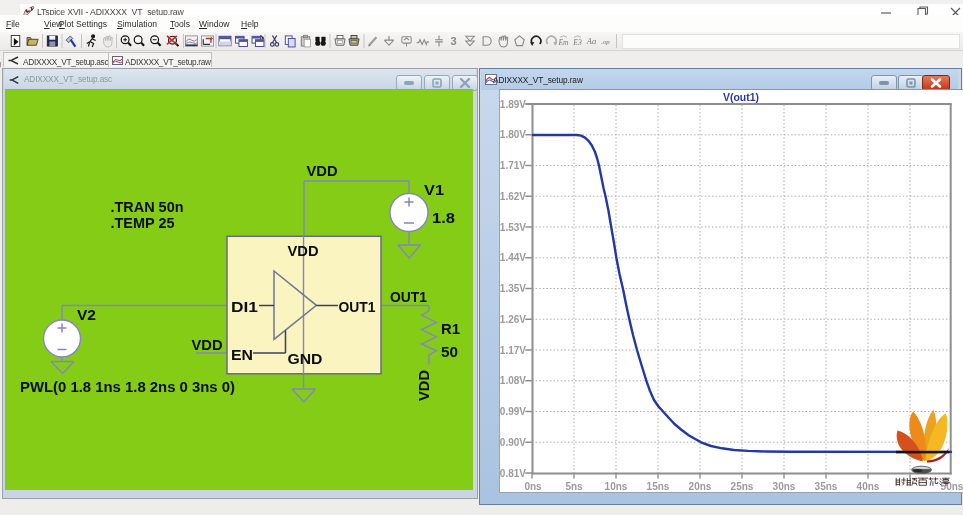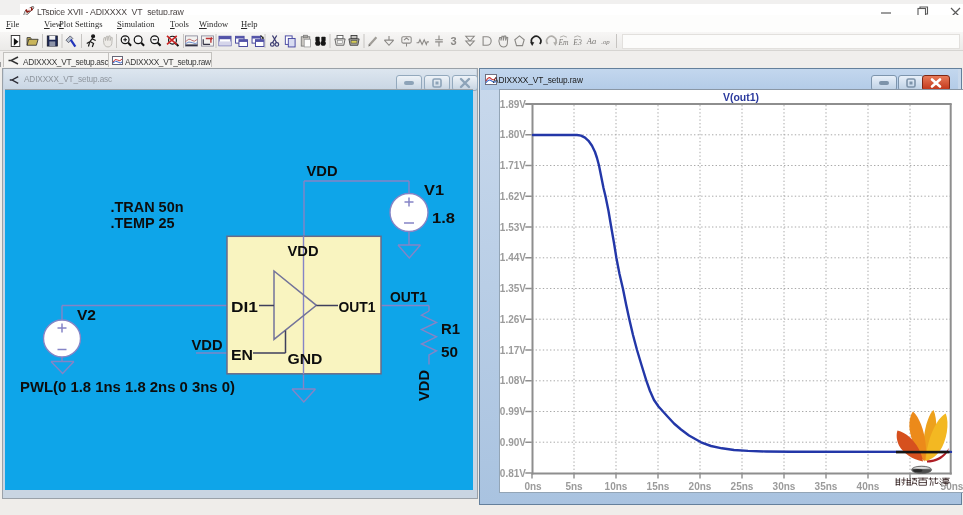--- a/index.html
+++ b/index.html
@@ -2,35 +2,35 @@
 <html><head>
 <meta charset="utf-8">
 <style>
   html,body{margin:0;padding:0;}
   body{width:963px;height:515px;position:relative;overflow:hidden;
        font-family:"Liberation Sans",sans-serif;background:#f1f0ef;}
   .abs{position:absolute;}
   
   #titlebar{left:0;top:4px;width:963px;height:15px;background:#ffffff;margin-left:20px;}
   #titletext{left:17px;top:2.5px;font-size:9.2px;color:#4a4443;letter-spacing:-0.15px;transform:scaleX(0.95);transform-origin:left;}
-  #menubar{left:0;top:15px;width:963px;height:17px;background:#fdfdfc;font-family:Liberation Serif, serif;}
+  #menubar{left:0;top:15px;width:963px;height:17px;background:#fdfdfc;}
   .mi{position:absolute;top:4px;font-size:9px;color:#2b2b2b;transform:scaleX(0.95);transform-origin:left;}
   #toolbar{left:0;top:32px;width:963px;height:18px;
      background:linear-gradient(#f7f6f5,#ebeae8);border-bottom:1px solid #d6d4d1;}
   #tbstrip{left:622px;top:34px;width:336px;height:13px;background:#fcfcfb;border:1px solid #e2e0dd;}
   #tabbar{left:0;top:51px;width:963px;height:16px;background:#f0eeec;border-bottom:1px solid #979592;}
   .tab{position:absolute;top:1px;height:14px;background:#f5f4f2;border:1px solid #c3c1be;border-bottom:none;font-size:9px;color:#3a3a3a;}
   .tabtext{position:absolute;top:3.5px;font-size:8.3px;letter-spacing:-0.3px;color:#3a3a3a;}
   
   #mdi{left:0;top:67px;width:963px;height:448px;background:#efedea;}
   
   #lwin{left:2px;top:1px;width:474px;height:429px;background:#c9d5e2;border:1px solid #9aa1a8;}
   #lcap{left:1px;top:0px;width:472px;height:21px;background:linear-gradient(#dde6ef,#c9d6e4);}
   #lcaptext{left:20px;top:6px;font-size:8.2px;color:#8e959d;letter-spacing:-0.1px;}
-  #lcontent{left:2px;top:21px;width:468px;height:400px;background:#0ea5e9;border-top:1px solid #9aa0a5;margin-top:-1px;}
+  #lcontent{left:2px;top:21px;width:468px;height:400px;background:#84cc16;border-top:1px solid #9aa0a5;margin-top:-1px;}
   
   #rwin{left:479px;top:1px;width:481px;height:435px;background:linear-gradient(#c9d9ec,#a9c3e0);border:1px solid #64809c;}
   #rcap{left:1px;top:0px;width:477px;height:21px;background:linear-gradient(#c3d7ee,#b3cbe7);}
   #rcaptext{left:12px;top:6px;font-size:8.3px;color:#1a1a1a;letter-spacing:-0.1px;}
   #rcontent{left:20px;top:21px;width:466px;height:402px;background:#ffffff;border:1px solid #93a5b6;border-top:1px solid #8a97a5;margin-top:-1px;box-sizing:content-box;margin-left:-1px;}
   .capbtn{position:absolute;top:6px;width:24px;height:14px;border-radius:3px;}
   .lb{border:1px solid #93a9bd;background:linear-gradient(#eef3f8,#c6d4e2);}
   .rb{border:1px solid #7d95ad;background:linear-gradient(#e8f0f9,#bdd0e4);}
   .closeb{border:1px solid #7e2613;background:linear-gradient(#e87a58,#c03418);}
 </style>

